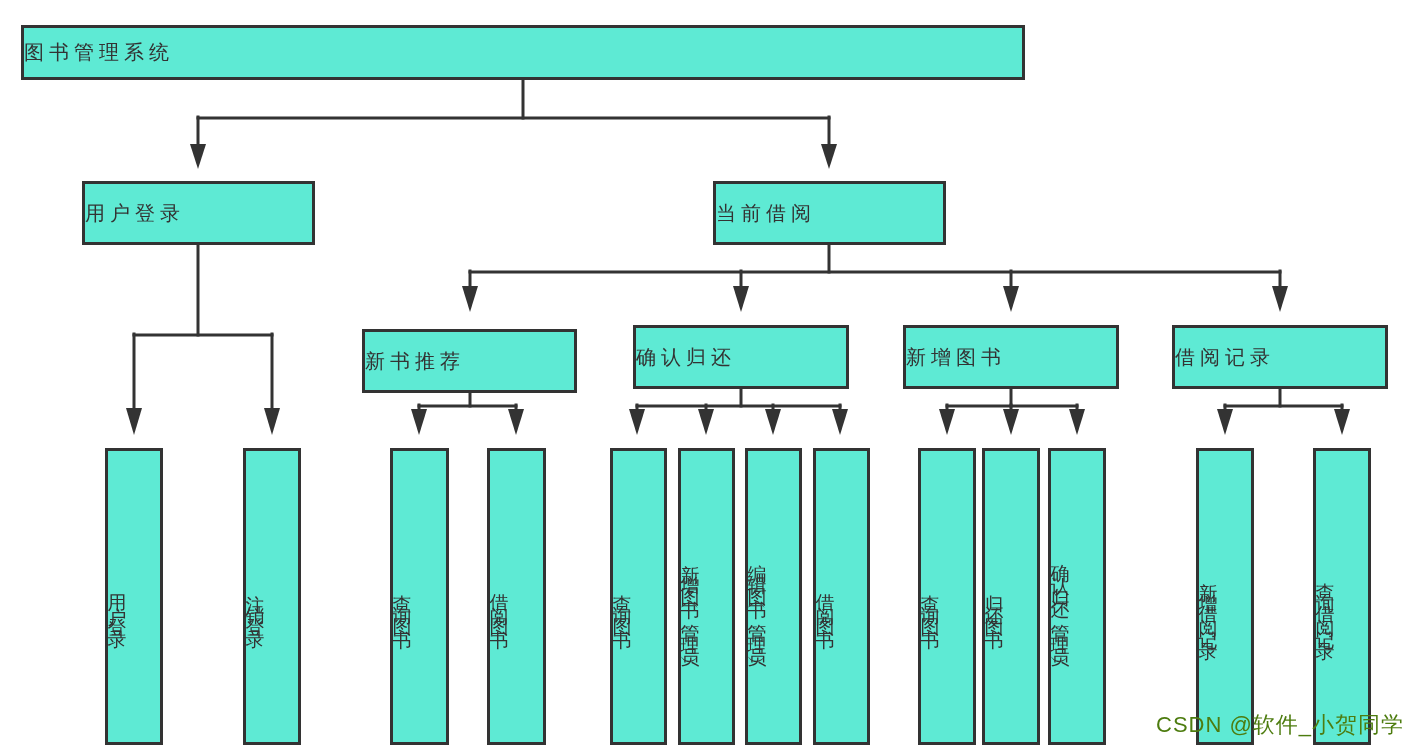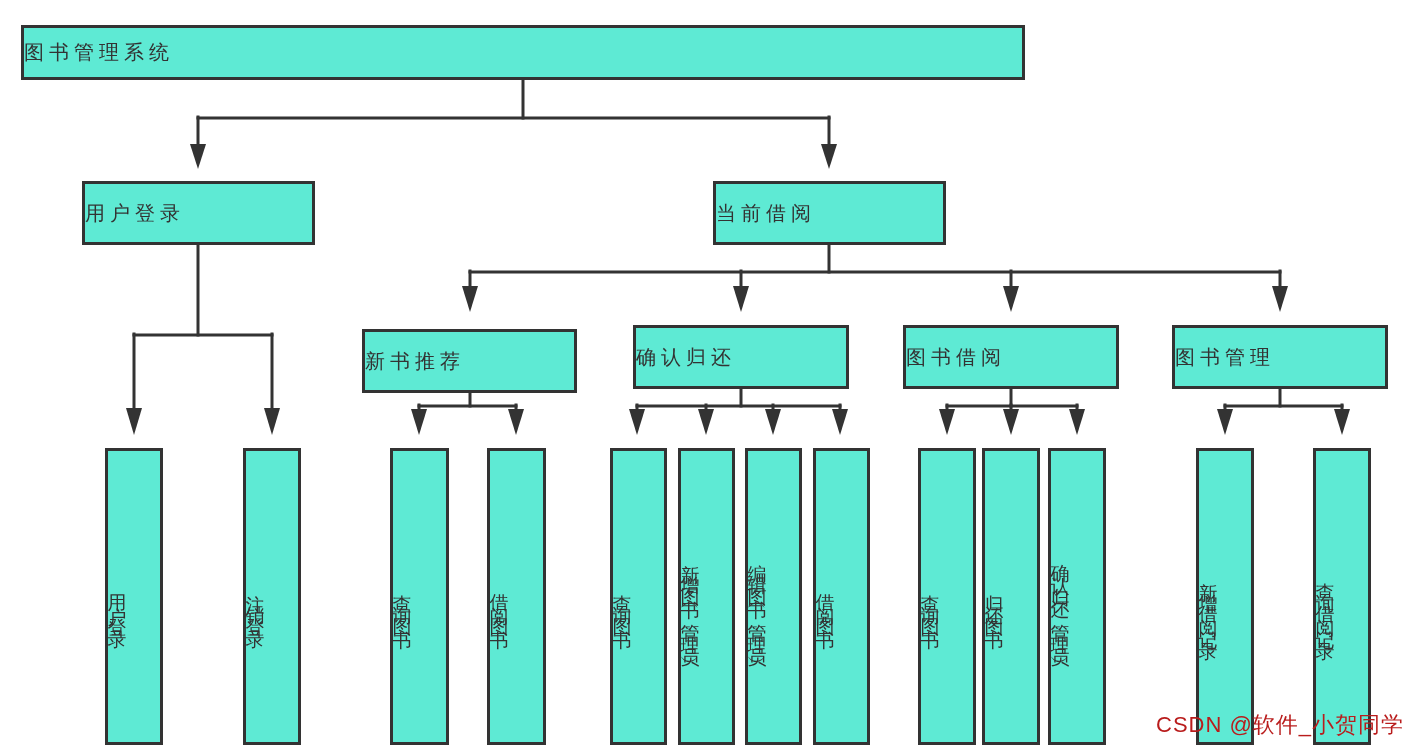--- a/index.html
+++ b/index.html
@@ -19,21 +19,21 @@
   }
   .hbox { font-size:20px; letter-spacing:5px; white-space:nowrap; }
   .hbox span { margin-right:-5px; } 
   .vbox .vtext {
     writing-mode:vertical-lr; text-orientation:mixed;
     font-size:19px; line-height:1; letter-spacing:12px;
     margin-bottom:-12px; 
   }
   .watermark {
     position:absolute; left:1156px; top:710px; z-index:6;
-    font-size:22px; letter-spacing:1px; color:#b91c1c; white-space:nowrap;
+    font-size:22px; letter-spacing:1px; color:#4d7c0f; white-space:nowrap;
   }
 </style>
 </head>
 <body>
 
 <div class="stage">
 
   <svg class="connectors" width="1405" height="747" aria-hidden="true">
 
     <g>
@@ -121,24 +121,24 @@
     <span>当前借阅</span>
   </div>
 
   <div class="node hbox" style="left:362px; top:317px; width:215px; height:64px;">
     <span>新书推荐</span>
   </div>
   <div class="node hbox" style="left:633px; top:313px; width:216px; height:64px;">
     <span>确认归还</span>
   </div>
   <div class="node hbox" style="left:903px; top:313px; width:216px; height:64px;">
-    <span>图书借阅</span>
+    <span>新增图书</span>
   </div>
   <div class="node hbox" style="left:1172px; top:313px; width:216px; height:64px;">
-    <span>图书管理</span>
+    <span>借阅记录</span>
   </div>
 
   <div class="node vbox" style="left:105px; top:436px; width:58px; height:297px;">
     <span class="vtext">用户登录</span>
   </div>
   <div class="node vbox" style="left:243px; top:436px; width:58px; height:297px;">
     <span class="vtext">注销登录</span>
   </div>
 
   <div class="node vbox" style="left:390px; top:436px; width:59px; height:297px;">

